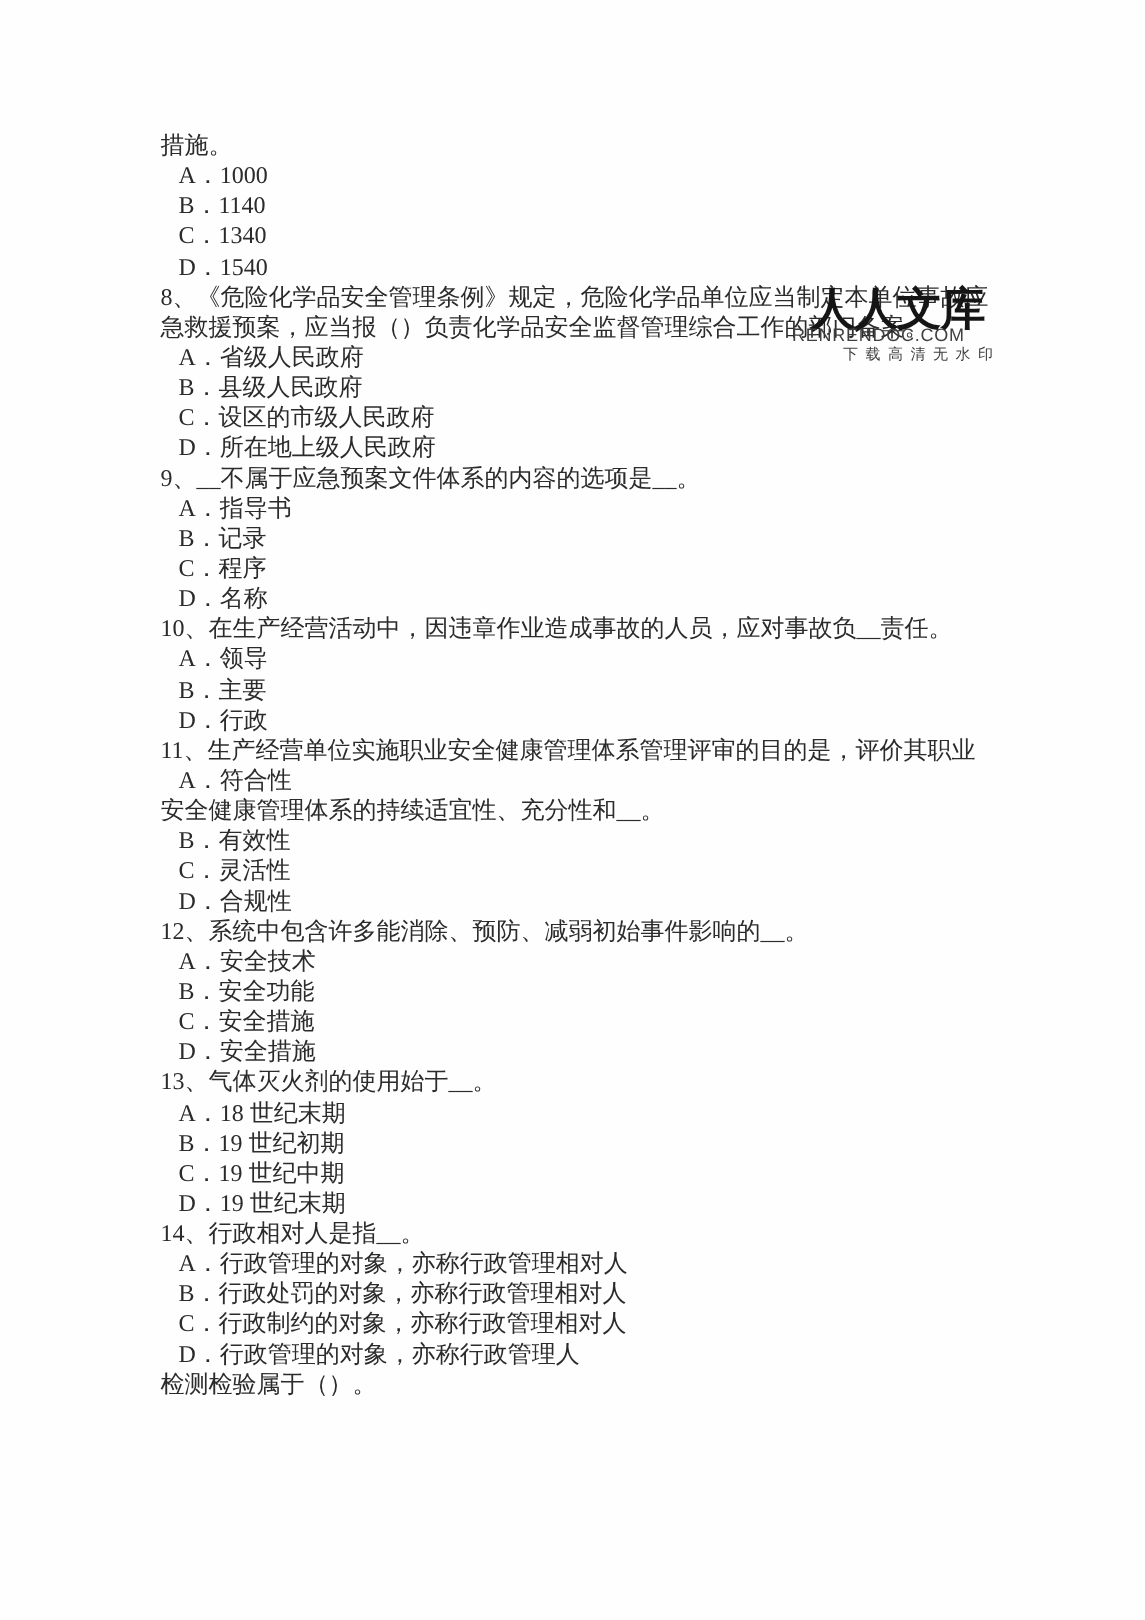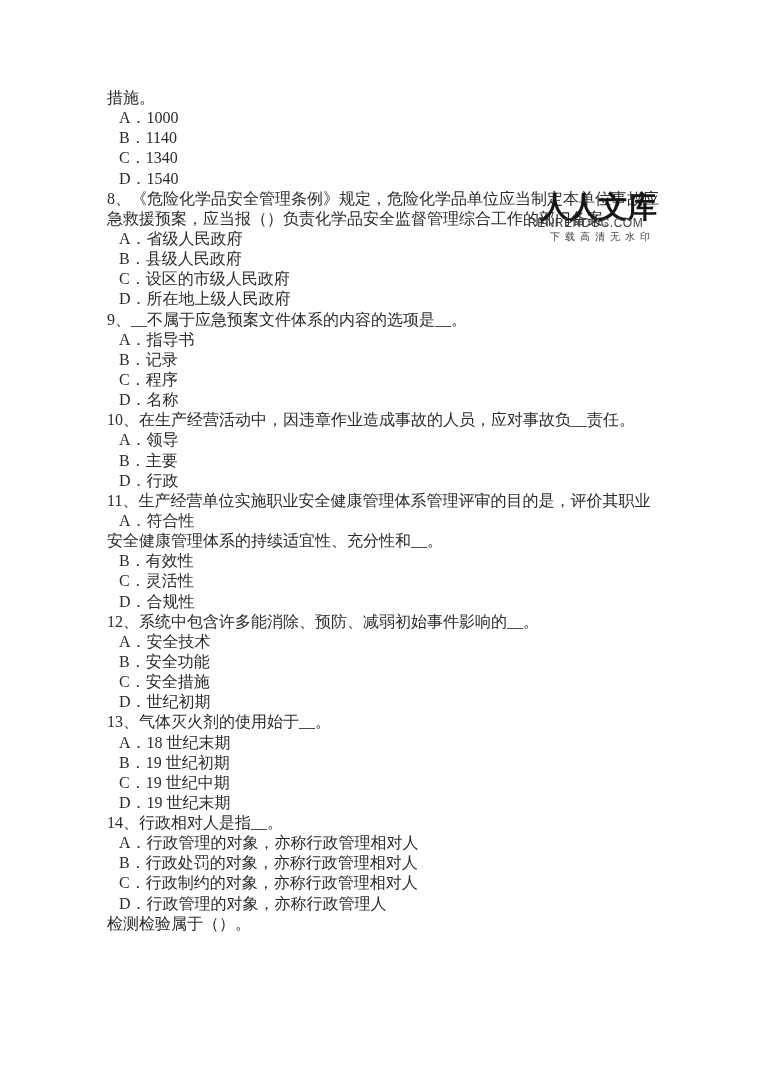--- a/index.html
+++ b/index.html
@@ -52,21 +52,21 @@
     font-family: "Liberation Sans", "DejaVu Sans", sans-serif;
     font-size: 12px;
     line-height: 13px;
     letter-spacing: 0.5px;
     color: #3f3f3f;
     white-space: nowrap;
     z-index: 5;
   }
   .wm-sub {
     position: absolute;
-    left: 550px;
+    left: 562px;
     top: 231px;
     font-family: "DejaVu Sans", "Liberation Sans", sans-serif;
     font-size: 10px;
     line-height: 11px;
     letter-spacing: 5px;
     color: #3f3f3f;
     white-space: nowrap;
     z-index: 5;
   }
 </style>
@@ -99,21 +99,21 @@
       <div class="line question">11、生产经营单位实施职业安全健康管理体系管理评审的目的是，评价其职业</div>
       <div class="line option">A．符合性</div>
       <div class="line continuation">安全健康管理体系的持续适宜性、充分性和__。</div>
       <div class="line option">B．有效性</div>
       <div class="line option">C．灵活性</div>
       <div class="line option">D．合规性</div>
       <div class="line question">12、系统中包含许多能消除、预防、减弱初始事件影响的__。</div>
       <div class="line option">A．安全技术</div>
       <div class="line option">B．安全功能</div>
       <div class="line option">C．安全措施</div>
-      <div class="line option">D．世纪初期</div>
+      <div class="line option">D．安全措施</div>
       <div class="line question">13、气体灭火剂的使用始于__。</div>
       <div class="line option">A．18 世纪末期</div>
       <div class="line option">B．19 世纪初期</div>
       <div class="line option">C．19 世纪中期</div>
       <div class="line option">D．19 世纪末期</div>
       <div class="line question">14、行政相对人是指__。</div>
       <div class="line option">A．行政管理的对象，亦称行政管理相对人</div>
       <div class="line option">B．行政处罚的对象，亦称行政管理相对人</div>
       <div class="line option">C．行政制约的对象，亦称行政管理相对人</div>
       <div class="line option">D．行政管理的对象，亦称行政管理人</div>

